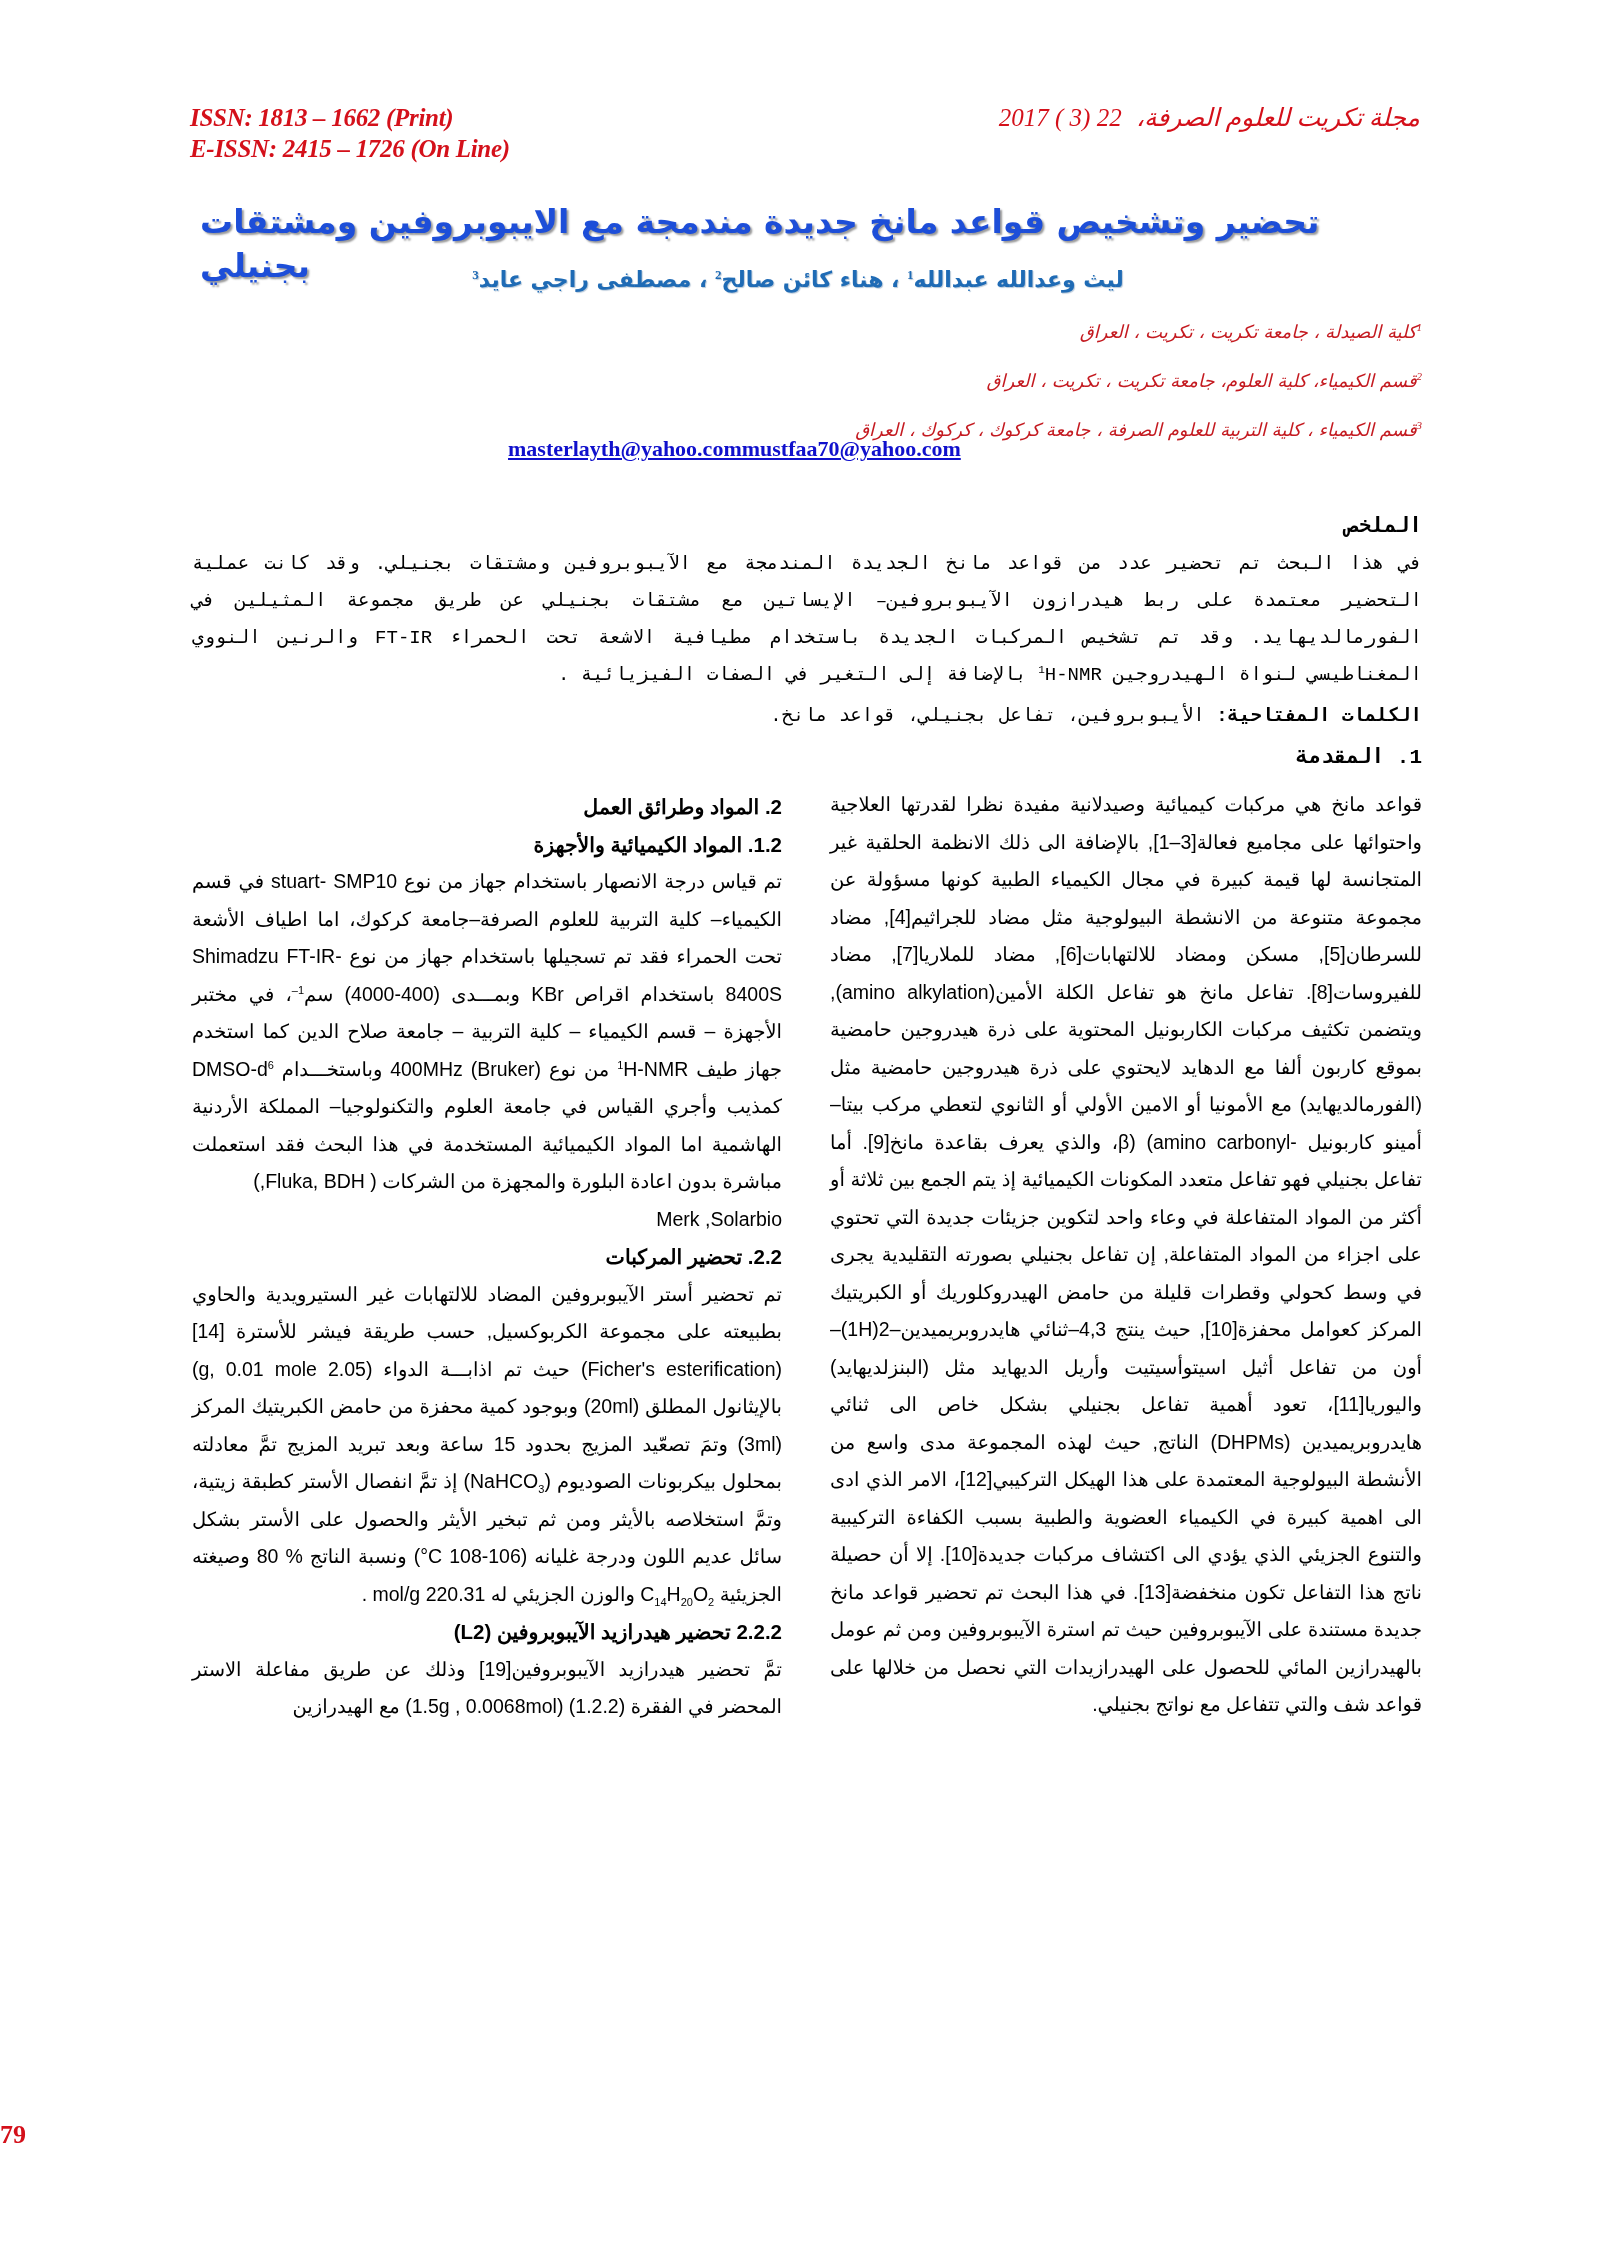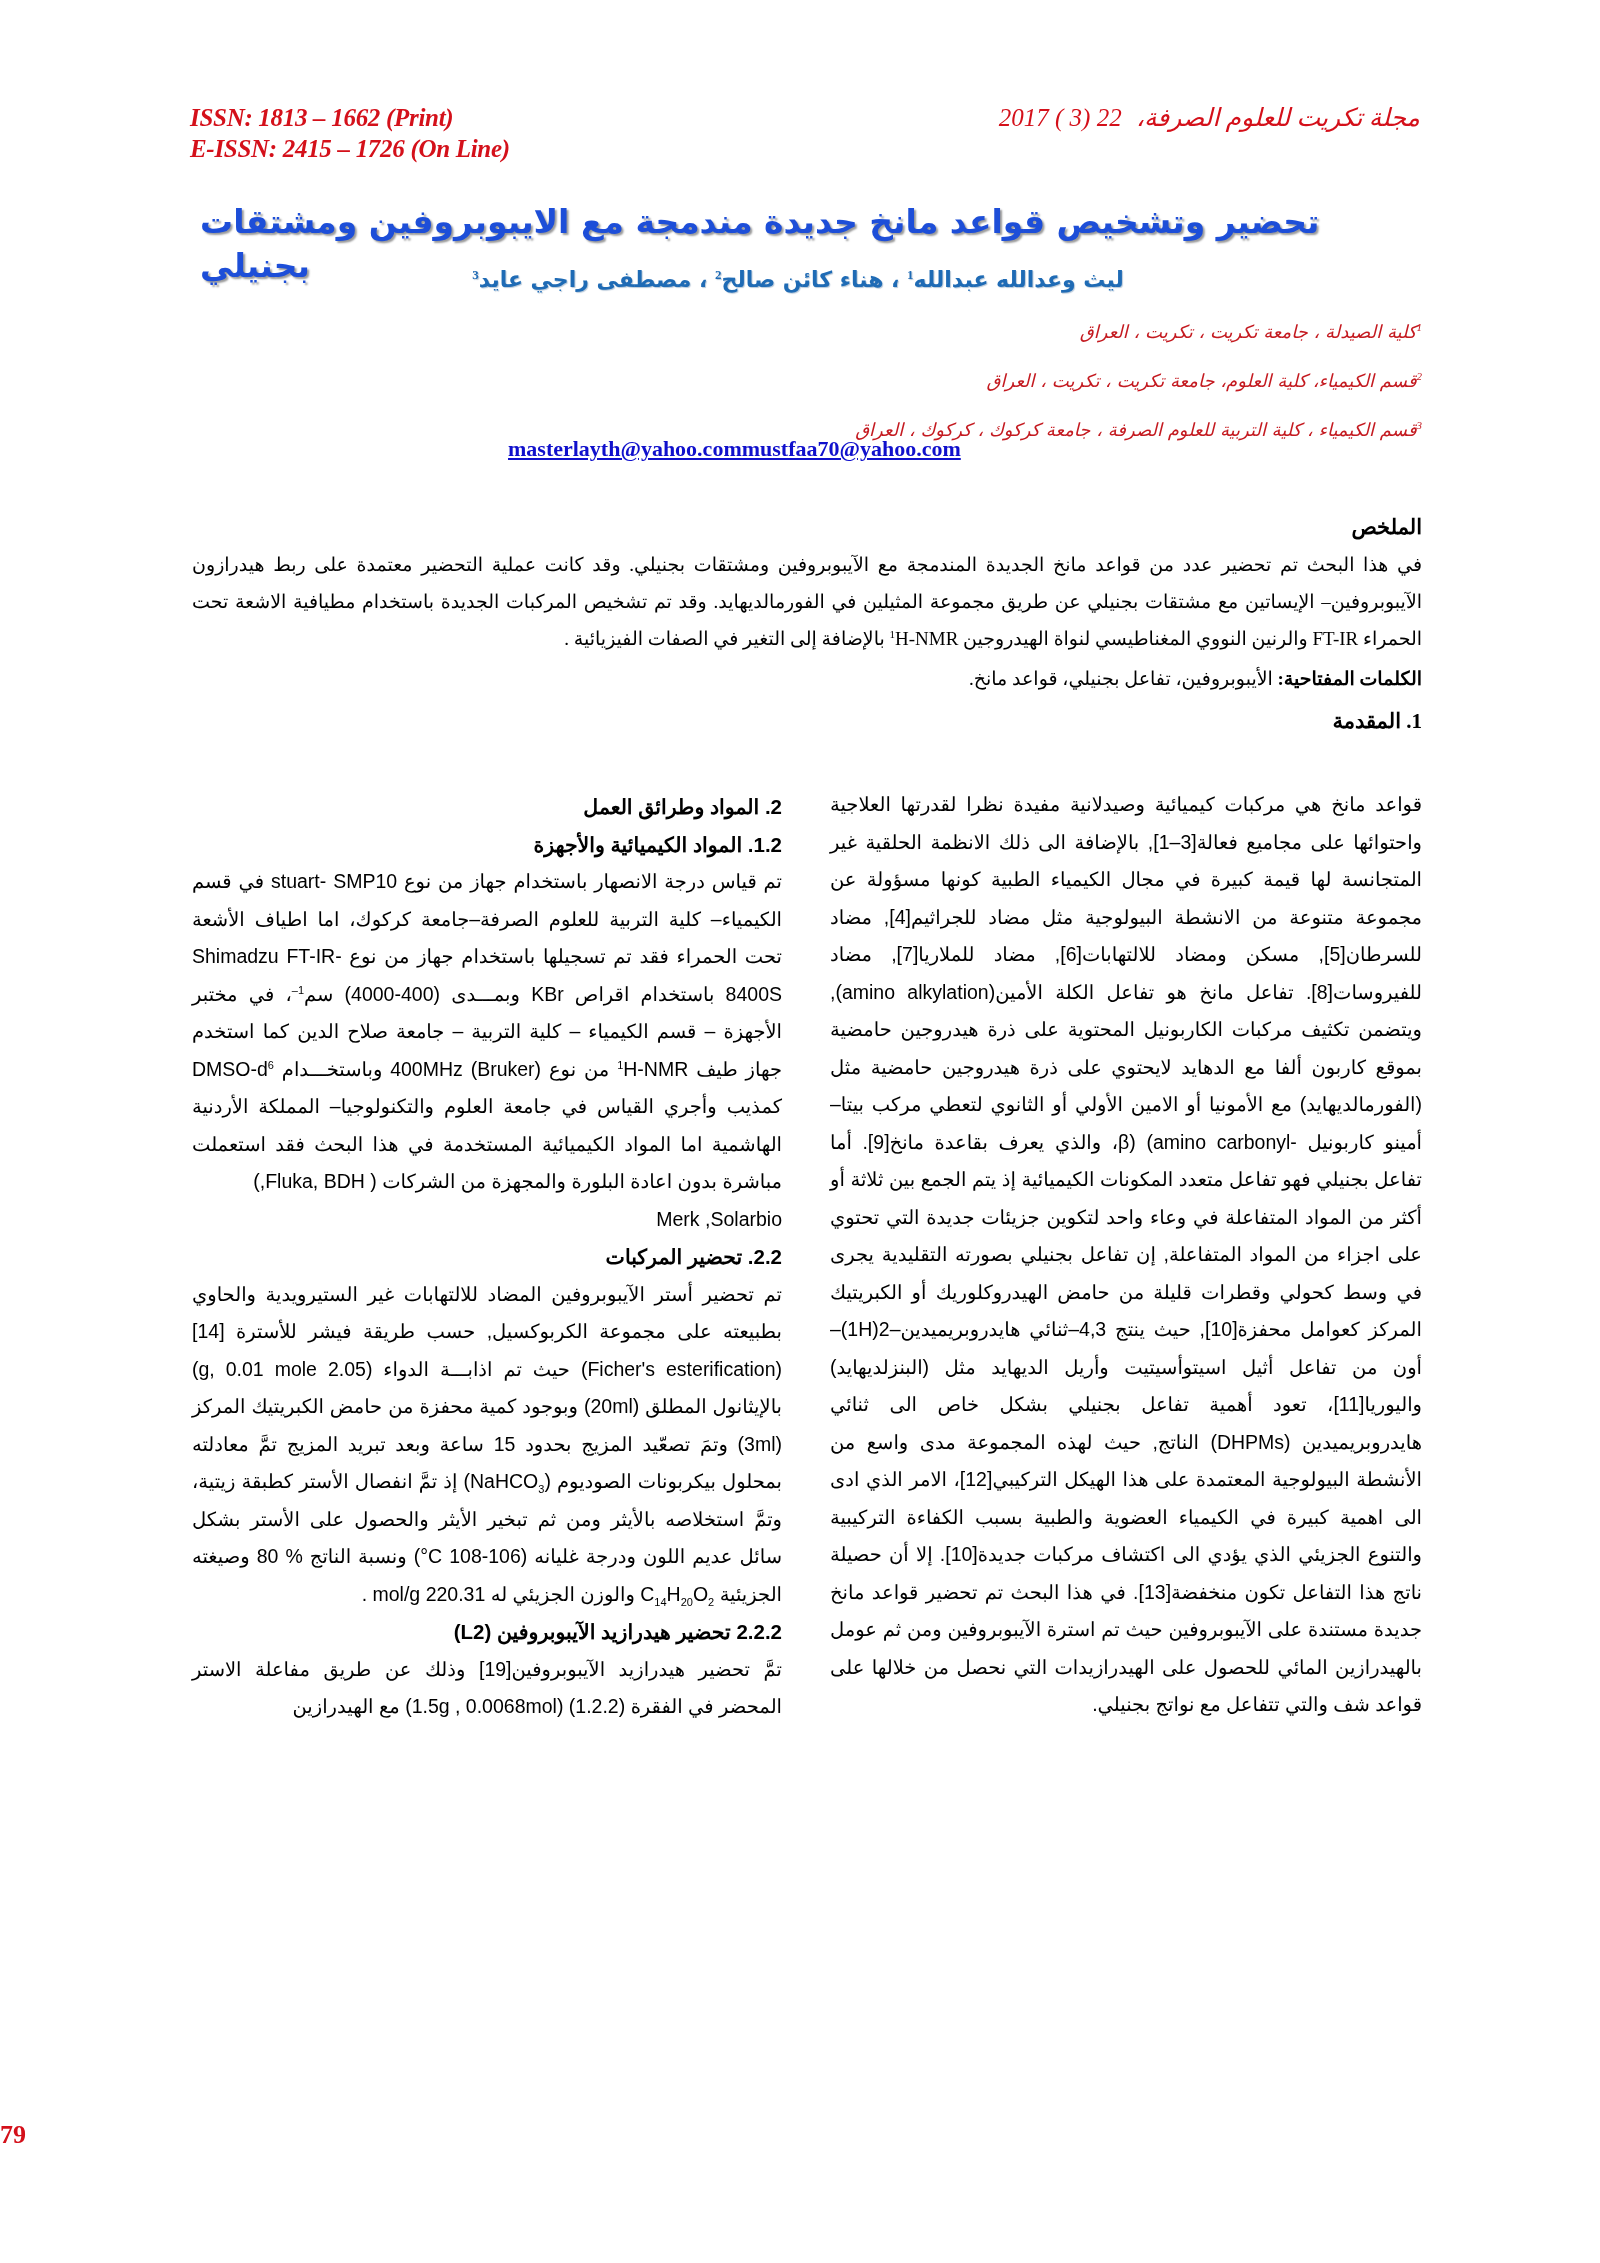--- a/index.html
+++ b/index.html
@@ -24,21 +24,21 @@
 
   .affils { position: absolute; right: 178px; top: 305px; direction: rtl; text-align: right;
     font-family: "DejaVu Sans", sans-serif; font-style: italic; font-size: 18px; color: #c41a20; }
   .affils div { line-height: 45px; }
   .affils sup { font-size: 11px; font-family: "Liberation Serif", serif; }
 
   .email { position: absolute; left: 508px; top: 436px; font-family: "Liberation Serif", serif; font-weight: bold;
     font-size: 22px; color: #1010cc; text-decoration: underline; direction: ltr; }
 
   .abstract { position: absolute; left: 192px; right: 178px; top: 508px; direction: rtl; text-align: justify;
-    font-family: Liberation Serif, serif; }
+    font-family: Liberation Mono, monospace; }
   .abstract h3 { font-size: 21px; font-weight: bold; line-height: 38px; margin-bottom: 0; }
   .abstract p { font-size: 19px; line-height: 37px; text-align: justify; text-align-last: right; }
   .abstract .kw { font-size: 19px; line-height: 40px; margin-top: 2px; }
   .abstract .kw b { font-weight: bold; }
   .abstract .sec1 { font-size: 21px; font-weight: bold; line-height: 44px; }
   sup.s { font-size: 11px; vertical-align: super; line-height: 0; }
   sub.s { font-size: 11px; vertical-align: sub; line-height: 0; }
 
   .col { position: absolute; direction: rtl; text-align: justify; font-family: "Liberation Sans", sans-serif;
     font-size: 19.5px; line-height: 37.5px; }

